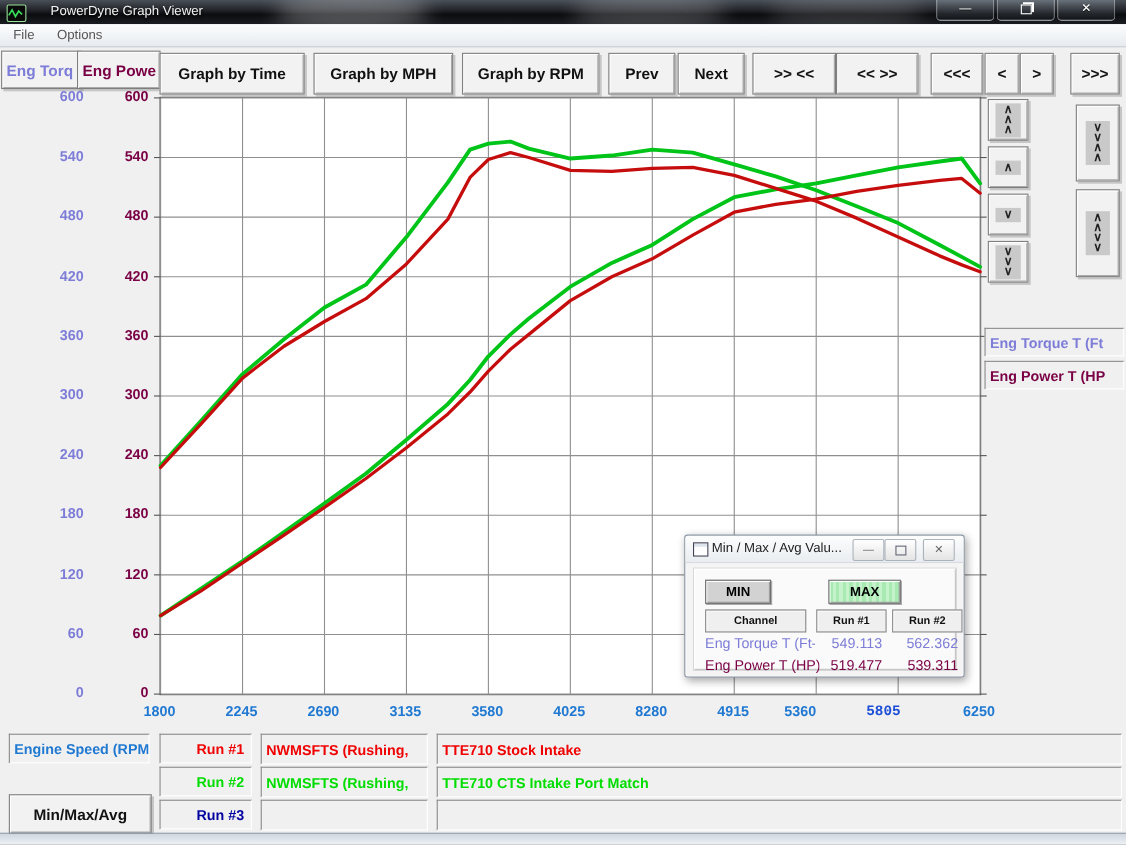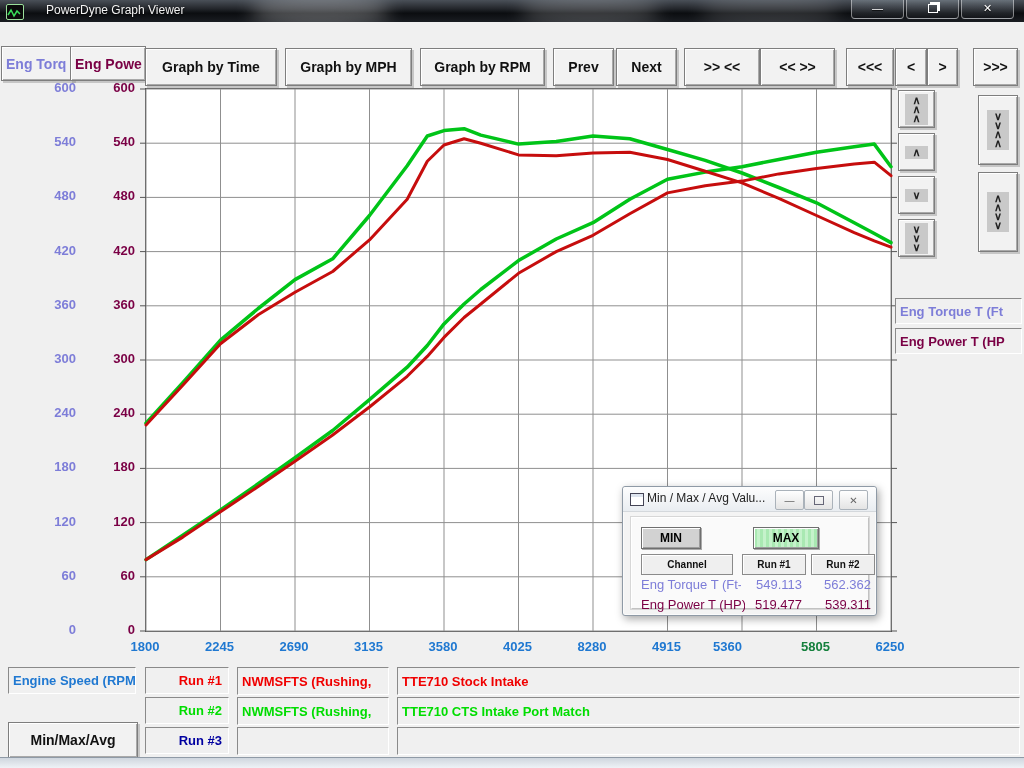--- a/index.html
+++ b/index.html
@@ -87,20 +87,24 @@
     <div id="title-text">PowerDyne Graph Viewer</div>
     <div class="winbtns">
       <div class="winbtn">—</div>
       <div class="winbtn">
         <span style="display:inline-block;width:8px;height:7px;border:1px solid #fff;box-shadow:2px -2px 0 -0px #fff;margin-top:4px"></span>
       </div>
       <div class="winbtn">✕</div>
     </div>
   </div>
 
+  <div id="menubar">
+    <span class="menu-item" style="margin-left:4px">File</span>
+    <span class="menu-item">Options</span>
+  </div>
 
   <div class="btn" style="left:1px;top:46px;width:67px;height:33px;color:#7d7dd8;justify-content:flex-start;padding-left:4px">Eng Torq</div>
   <div class="btn" style="left:70px;top:46px;width:70px;height:33px;color:#7a0045;justify-content:flex-start;padding-left:4px">Eng Powe</div>
 
   <div class="btn" style="left:145px;top:48px;width:130px;height:36px">Graph by Time</div>
   <div class="btn" style="left:285px;top:48px;width:125px;height:36px">Graph by MPH</div>
   <div class="btn" style="left:420px;top:48px;width:123px;height:36px">Graph by RPM</div>
   <div class="btn" style="left:553px;top:48px;width:59px;height:36px">Prev</div>
   <div class="btn" style="left:616px;top:48px;width:59px;height:36px">Next</div>
   <div class="btn" style="left:684px;top:48px;width:74px;height:36px">&gt;&gt; &lt;&lt;</div>
@@ -279,15 +283,15 @@
     <div class="axis-lab" style="left: 85px; top: 80px; width: 50px; color: rgb(122, 0, 69); text-align: right;">600</div>
     <div class="axis-lab" style="left: 117px; top: 639px; width: 56px; color: rgb(31, 120, 209); text-align: center;">1800</div>
     <div class="axis-lab" style="left: 191.5px; top: 639px; width: 56px; color: rgb(31, 120, 209); text-align: center;">2245</div>
     <div class="axis-lab" style="left: 266px; top: 639px; width: 56px; color: rgb(31, 120, 209); text-align: center;">2690</div>
     <div class="axis-lab" style="left: 340.5px; top: 639px; width: 56px; color: rgb(31, 120, 209); text-align: center;">3135</div>
     <div class="axis-lab" style="left: 415px; top: 639px; width: 56px; color: rgb(31, 120, 209); text-align: center;">3580</div>
     <div class="axis-lab" style="left: 489.5px; top: 639px; width: 56px; color: rgb(31, 120, 209); text-align: center;">4025</div>
     <div class="axis-lab" style="left: 564px; top: 639px; width: 56px; color: rgb(31, 120, 209); text-align: center;">8280</div>
     <div class="axis-lab" style="left: 638.5px; top: 639px; width: 56px; color: rgb(31, 120, 209); text-align: center;">4915</div>
     <div class="axis-lab" style="left: 713px; top: 639px; width: 56px; color: rgb(31, 120, 209); text-align: left;">5360</div>
-    <div class="axis-lab" style="left: 787.5px; top: 639px; width: 56px; color: #15803d; text-align: center;">5805</div>
+    <div class="axis-lab" style="left: 787.5px; top: 639px; width: 56px; color: #1d4ed8; text-align: left; font-family: Liberation Mono, monospace;">5805</div>
     <div class="axis-lab" style="left: 862px; top: 639px; width: 56px; color: rgb(31, 120, 209); text-align: center;">6250</div>
   </div>
 
 </body></html>

